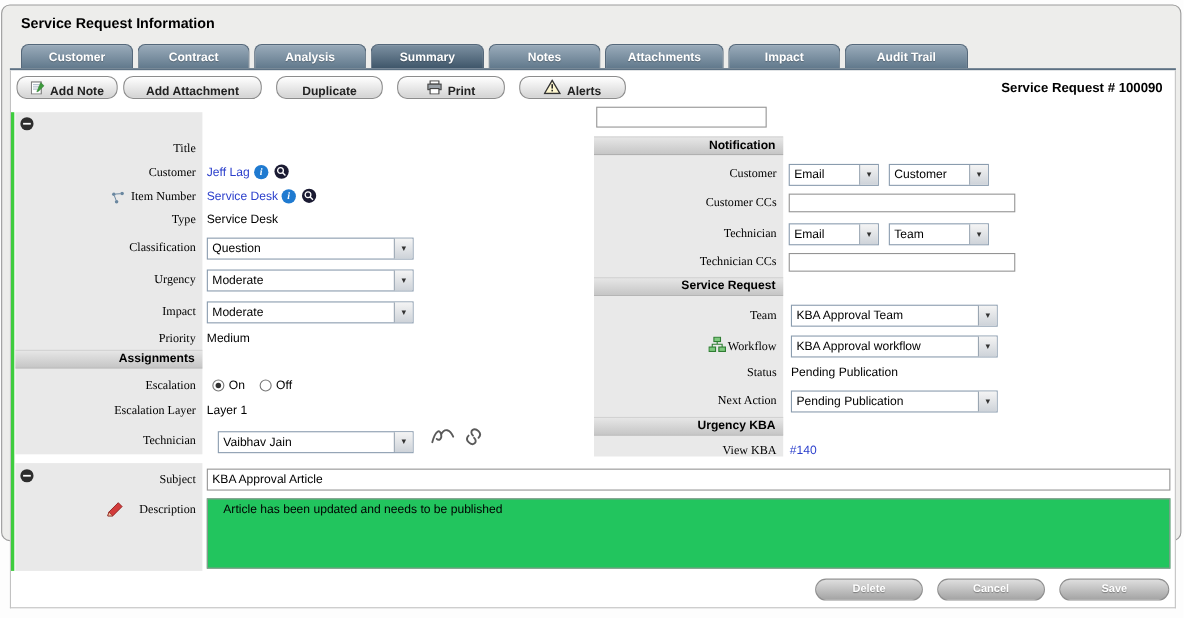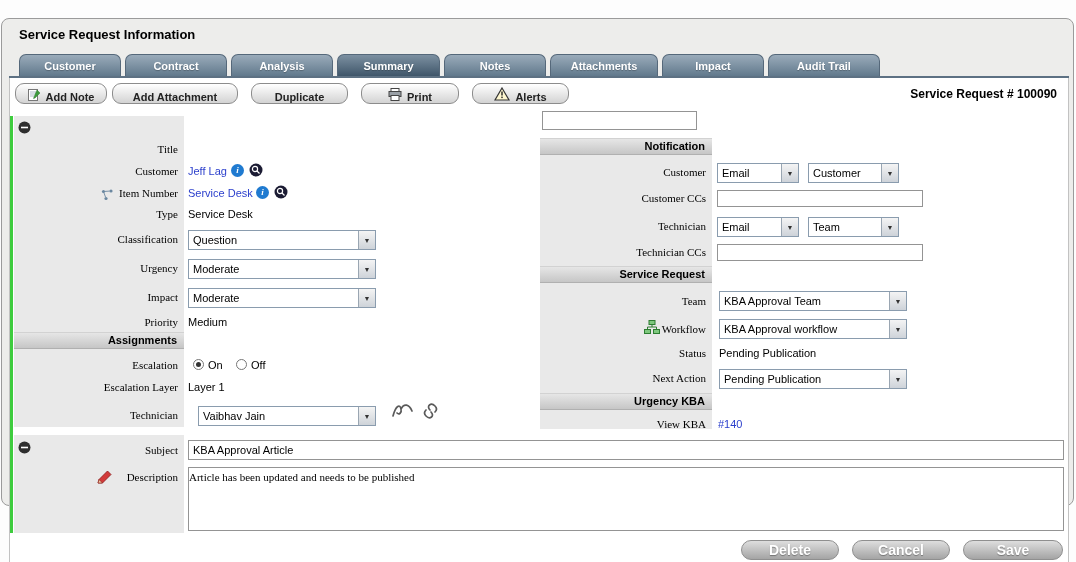--- a/index.html
+++ b/index.html
@@ -1,17 +1,17 @@
 <!DOCTYPE html>
 <html><head>
 <meta charset="utf-8">
 <style>
   html,body{margin:0;padding:0;background:#fff;font-family:"Liberation Sans",sans-serif;}
   .stage{position:relative;width:1076px;height:562px;background:#fdfdfd;overflow:hidden;}
-  .frame{position:absolute;left:1px;top:18px;width:1073px;height:488px;background:#ededeb;
+  .frame{position:absolute;left:1px;top:4px;width:1073px;height:488px;background:#ededeb;
          border:1px solid #9b9b9b;border-radius:8px;box-sizing:border-box;}
   .page-title{position:absolute;left:17px;top:8px;font-size:13px;font-weight:bold;color:#000;}
   .tabbar{position:absolute;left:17px;top:35px;display:flex;gap:4px;}
   .tab{height:22px;line-height:22px;text-align:center;color:#fff;font-weight:bold;font-size:11px;
        border-radius:7px 7px 0 0;background:linear-gradient(#9aabba,#61798c);
        border:1px solid #55687a;border-bottom:none;box-sizing:border-box;cursor:pointer;
        text-shadow:0 1px 1px rgba(0,0,0,.25);}
   .tab.active{background:linear-gradient(#7c90a1,#3f566a);}
   .tabline{position:absolute;left:7px;top:57px;width:1060px;height:2px;background:#5d7183;}
   .content{position:absolute;left:7px;top:59px;width:1060px;height:489px;background:#fff;
@@ -30,32 +30,32 @@
   .lbl.rgt{left:538px;width:166px;text-align:right;}
   .val{position:absolute;font-size:11px;color:#000;white-space:nowrap;}
   .link{color:#2b3fcc;cursor:pointer;}
   .select{position:absolute;height:20px;background:#fff;border:1px solid #8a9cae;display:flex;
           box-sizing:border-box;cursor:pointer;}
   .select-text{flex:1;font-size:11px;line-height:18px;padding-left:4px;overflow:hidden;white-space:nowrap;color:#000;}
   .select-btn{width:16px;background:linear-gradient(#f4f4f4,#ced3d9);border-left:1px solid #9aa6b2;
               font-size:7px;color:#333;display:flex;align-items:center;justify-content:center;}
   .tinput{position:absolute;border:1px solid #949494;background:#fff;font-size:11px;padding:1px 4px;
           box-sizing:border-box;font-family:"Liberation Sans",sans-serif;}
-  .tarea{position:absolute;border:1px solid #949494;background:#ffffff;font-size:11px;padding:3px 0;
-         box-sizing:border-box;resize:none;font-family:Liberation Serif, serif;}
+  .tarea{position:absolute;border:1px solid #949494;background:#22c55e;font-size:11px;padding:3px 14px;
+         box-sizing:border-box;resize:none;font-family:Liberation Sans, sans-serif;}
   .radio{position:absolute;width:11px;height:11px;border-radius:50%;border:1px solid #777;
          background:#fff;box-sizing:border-box;cursor:pointer;}
   .radio.checked::after{content:"";position:absolute;left:2px;top:2px;width:5px;height:5px;
          border-radius:50%;background:#333;}
   .info-icon{position:absolute;width:13px;height:13px;border-radius:50%;background:#1f7ad0;color:#fff;
          font-size:9px;font-weight:bold;font-style:italic;text-align:center;line-height:13px;
          cursor:pointer;font-family:"Liberation Serif",serif;}
   .abs{position:absolute;}
   .fbtn{position:absolute;top:521px;height:20px;border-radius:10px;border:1px solid #8f8f8f;
-        background:linear-gradient(#dedede,#a4a4a4);color:#fff;font-weight:bold;font-size:14px;
+        background:linear-gradient(#dedede,#a4a4a4);color:#fff;font-weight:bold;font-size:10px;
         text-align:center;line-height:18px;cursor:pointer;box-sizing:border-box;
         text-shadow:0 1px 1px rgba(0,0,0,.35);}
 </style>
 </head>
 <body>
 
 <div class="stage">
 <div class="frame">
 
   <div class="page-title">Service Request Information</div>

